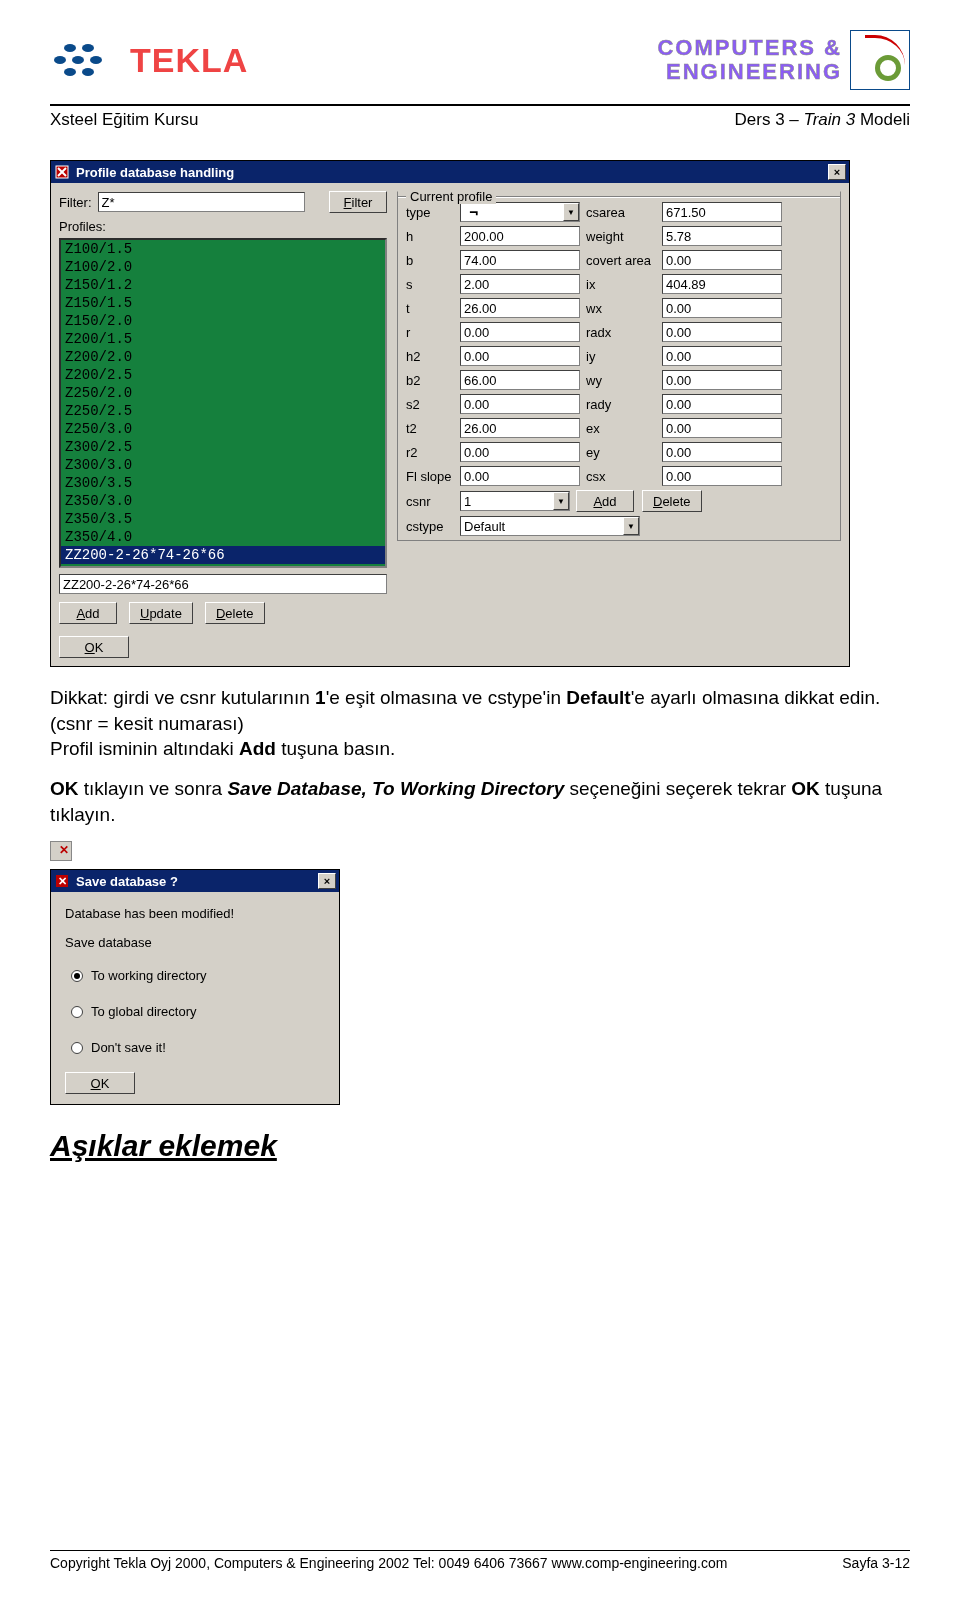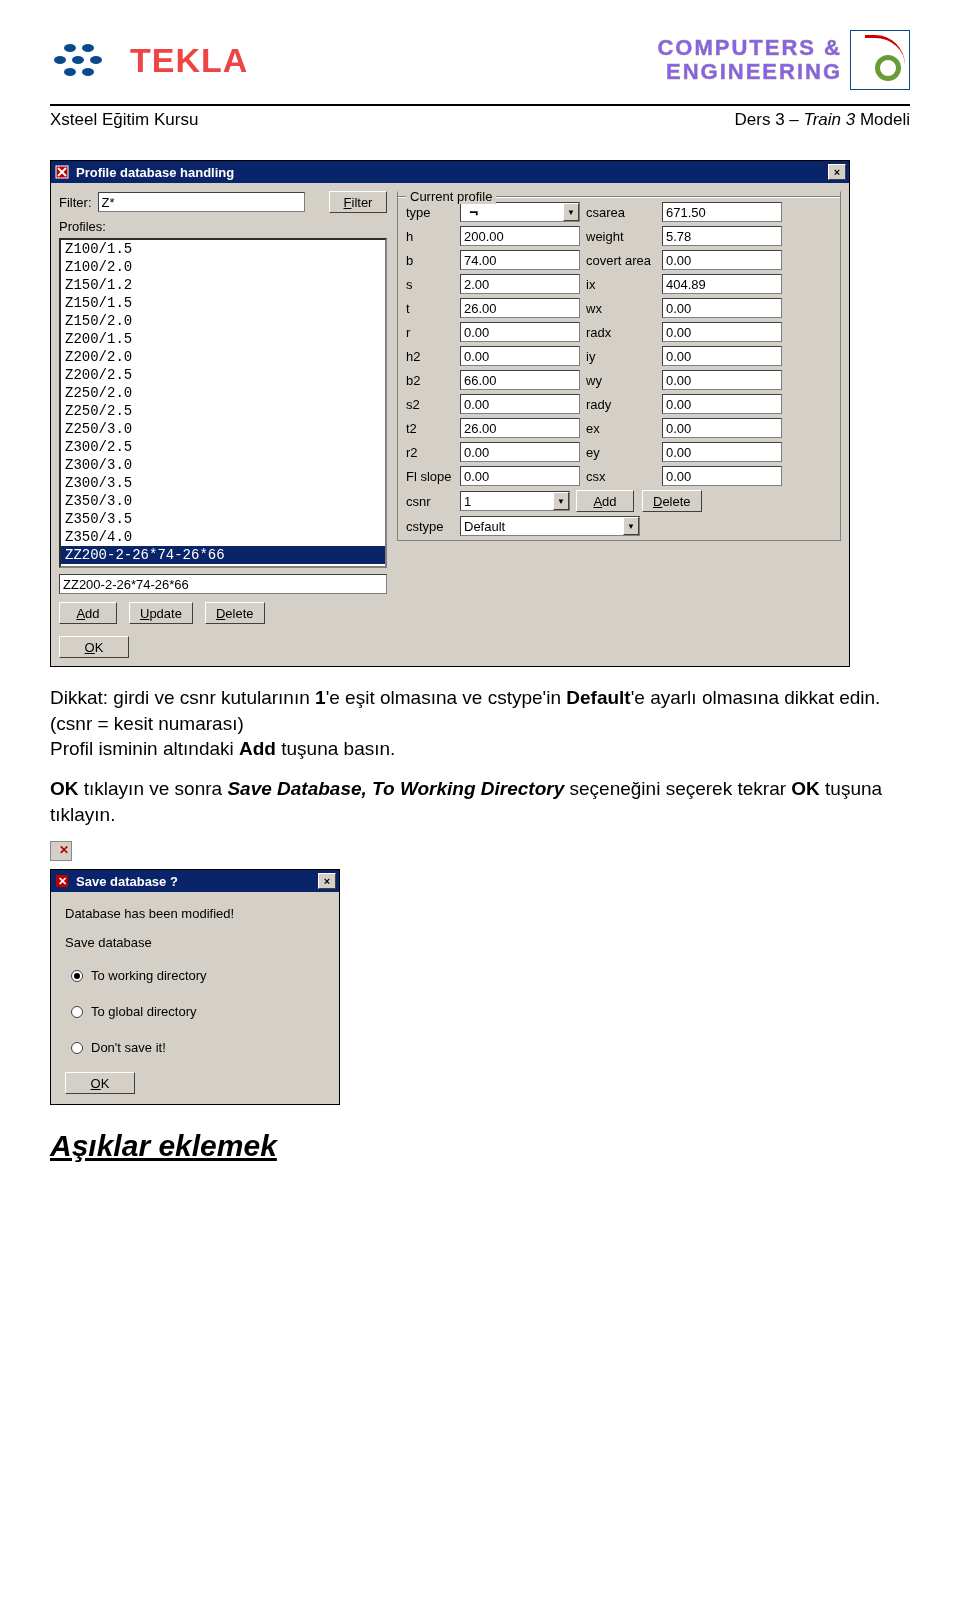--- a/index.html
+++ b/index.html
@@ -31,21 +31,21 @@
   .titlebar .tb-text { flex: 1; padding-left: 2px; font-weight: bold; font-size: 13px; }
   .titlebar .tb-close { width: 18px; height: 16px; background: #d4d0c8; border: 1px solid #fff; border-right-color: #404040; border-bottom-color:#404040; color:#000; display:flex; align-items:center; justify-content:center; font-size:11px; font-weight:bold; }
   .win-body { padding: 8px; display: flex; gap: 10px; }
   .left-panel { width: 328px; }
   .right-panel { flex: 1; }
   .row-h { display:flex; align-items:center; gap:6px; margin-bottom:6px; }
   .lbl { font-size:13px; }
   .txt-in { background:#fff; border:1px solid #808080; border-top-color:#404040; border-left-color:#404040; height:20px; padding:1px 3px; font-size:13px; }
   .btn { background:#d4d0c8; border:1px solid #fff; border-right-color:#404040; border-bottom-color:#404040; height:22px; padding:0 10px; font-size:13px; display:inline-flex; align-items:center; justify-content:center; min-width:58px; }
   .btn u { text-decoration: underline; }
-  .listbox { background:#ffffff; border:2px inset #808080; height:330px; width:100%; overflow:hidden; font-family:"Courier New",monospace; font-size:14px; line-height:18px; }
+  .listbox { background:#15803d; border:2px inset #808080; height:330px; width:100%; overflow:hidden; font-family:"Courier New",monospace; font-size:14px; line-height:18px; }
   .listbox .li { padding:0 4px; white-space:nowrap; }
   .listbox .li.sel { background:#0a246a; color:#fff; }
   .below-list { margin-top:6px; }
   .three-btns { display:flex; gap:12px; margin-top:8px; }
   
   .grp { border:1px solid #808080; border-top-color:#fff0; position:relative; padding:10px 8px 4px 8px; }
   .grp::before { content:""; position:absolute; left:0; right:0; top:4px; border-top:1px solid #808080; }
   .grp::after { content:""; position:absolute; left:0; right:0; top:5px; border-top:1px solid #fff; }
   .grp-title { position:absolute; top:-3px; left:8px; background:#d4d0c8; padding:0 4px; z-index:2; font-size:13px; }
   
@@ -295,13 +295,20 @@
           <span>Don't save it!</span>
         </div>
       <div style="margin-top:14px">
         <button class="btn" style="min-width:70px"><u>O</u>K</button>
       </div>
     </div>
   </div>
 
   <h2 class="heading2">Aşıklar eklemek</h2>
 
+  <div class="footer">
+    <hr class="hr2">
+    <div class="ftxt">
+      <span>Copyright Tekla Oyj 2000, Computers &amp; Engineering 2002 Tel: 0049 6406 73667 www.comp-engineering.com</span>
+      <span>Sayfa 3-12</span>
+    </div>
+  </div>
 </div>
 
 </body></html>

